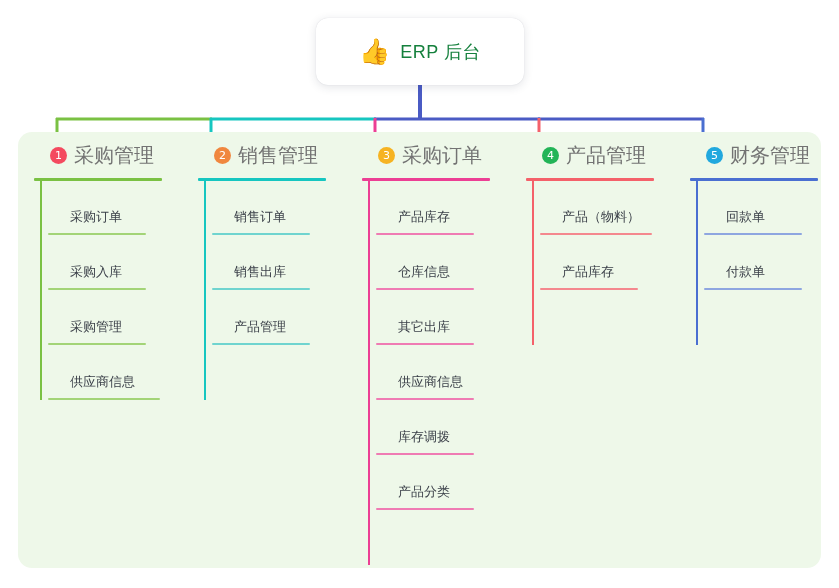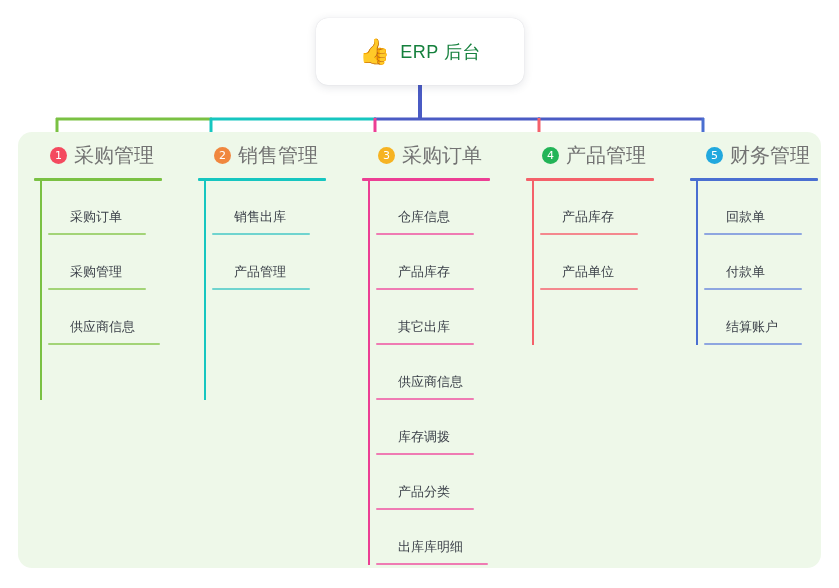--- a/index.html
+++ b/index.html
@@ -200,120 +200,120 @@
           <span class="col-title">采购管理</span>
         </div>
         <div class="col-rule" style="background: rgb(122, 193, 67);"></div>
         <div class="spine" style="background: rgb(122, 193, 67); height: 220px;"></div>
         <div class="items">
           <div class="item">
             <span class="item-label">采购订单</span>
             <div class="item-rule" style="background: rgb(163, 212, 119);"></div>
           </div>
           <div class="item">
+            <span class="item-label">采购入库</span>
+            <div class="item-rule" style="background: rgb(163, 212, 119);"></div>
+          </div>
+          <div class="item">
             <span class="item-label">采购管理</span>
             <div class="item-rule" style="background: rgb(163, 212, 119);"></div>
           </div>
           <div class="item">
             <span class="item-label">供应商信息</span>
             <div class="item-rule wide" style="background: rgb(163, 212, 119);"></div>
           </div>
         </div>
       </div>
       <div class="column">
         <div class="col-header">
           <span class="badge" style="background: rgb(240, 135, 63);">2</span>
           <span class="col-title">销售管理</span>
         </div>
         <div class="col-rule" style="background: rgb(22, 198, 192);"></div>
         <div class="spine" style="background: rgb(22, 198, 192); height: 220px;"></div>
         <div class="items">
           <div class="item">
+            <span class="item-label">销售订单</span>
+            <div class="item-rule" style="background: rgb(111, 212, 207);"></div>
+          </div>
+          <div class="item">
             <span class="item-label">销售出库</span>
             <div class="item-rule" style="background: rgb(111, 212, 207);"></div>
           </div>
           <div class="item">
             <span class="item-label">产品管理</span>
             <div class="item-rule" style="background: rgb(111, 212, 207);"></div>
           </div>
         </div>
       </div>
       <div class="column">
         <div class="col-header">
           <span class="badge" style="background: rgb(246, 179, 34);">3</span>
           <span class="col-title">采购订单</span>
         </div>
         <div class="col-rule" style="background: rgb(236, 63, 148);"></div>
         <div class="spine" style="background: rgb(236, 63, 148); height: 385px;"></div>
         <div class="items">
           <div class="item">
+            <span class="item-label">产品库存</span>
+            <div class="item-rule" style="background: rgb(239, 123, 179);"></div>
+          </div>
+          <div class="item">
             <span class="item-label">仓库信息</span>
             <div class="item-rule" style="background: rgb(239, 123, 179);"></div>
           </div>
           <div class="item">
-            <span class="item-label">产品库存</span>
-            <div class="item-rule" style="background: rgb(239, 123, 179);"></div>
-          </div>
-          <div class="item">
             <span class="item-label">其它出库</span>
             <div class="item-rule" style="background: rgb(239, 123, 179);"></div>
           </div>
           <div class="item">
             <span class="item-label">供应商信息</span>
             <div class="item-rule" style="background: rgb(239, 123, 179);"></div>
           </div>
           <div class="item">
             <span class="item-label">库存调拨</span>
             <div class="item-rule" style="background: rgb(239, 123, 179);"></div>
           </div>
           <div class="item">
             <span class="item-label">产品分类</span>
             <div class="item-rule" style="background: rgb(239, 123, 179);"></div>
-          </div>
-          <div class="item">
-            <span class="item-label">出库库明细</span>
-            <div class="item-rule wide" style="background: rgb(239, 123, 179);"></div>
           </div>
         </div>
       </div>
       <div class="column">
         <div class="col-header">
           <span class="badge" style="background: rgb(34, 180, 87);">4</span>
           <span class="col-title">产品管理</span>
         </div>
         <div class="col-rule" style="background: rgb(244, 97, 106);"></div>
         <div class="spine" style="background: rgb(244, 97, 106); height: 165px;"></div>
         <div class="items">
           <div class="item">
+            <span class="item-label">产品（物料）</span>
+            <div class="item-rule wide" style="background: rgb(244, 136, 142);"></div>
+          </div>
+          <div class="item">
             <span class="item-label">产品库存</span>
             <div class="item-rule" style="background: rgb(244, 136, 142);"></div>
           </div>
-          <div class="item">
-            <span class="item-label">产品单位</span>
-            <div class="item-rule" style="background: rgb(244, 136, 142);"></div>
-          </div>
         </div>
       </div>
       <div class="column">
         <div class="col-header">
           <span class="badge" style="background: rgb(33, 168, 222);">5</span>
           <span class="col-title">财务管理</span>
         </div>
         <div class="col-rule" style="background: rgb(74, 111, 209);"></div>
         <div class="spine" style="background: rgb(74, 111, 209); height: 165px;"></div>
         <div class="items">
           <div class="item">
             <span class="item-label">回款单</span>
             <div class="item-rule" style="background: rgb(142, 166, 224);"></div>
           </div>
           <div class="item">
             <span class="item-label">付款单</span>
             <div class="item-rule" style="background: rgb(142, 166, 224);"></div>
           </div>
-          <div class="item">
-            <span class="item-label">结算账户</span>
-            <div class="item-rule" style="background: rgb(142, 166, 224);"></div>
-          </div>
         </div>
       </div>
     </div>
 
 </div>
 
 </body></html>

